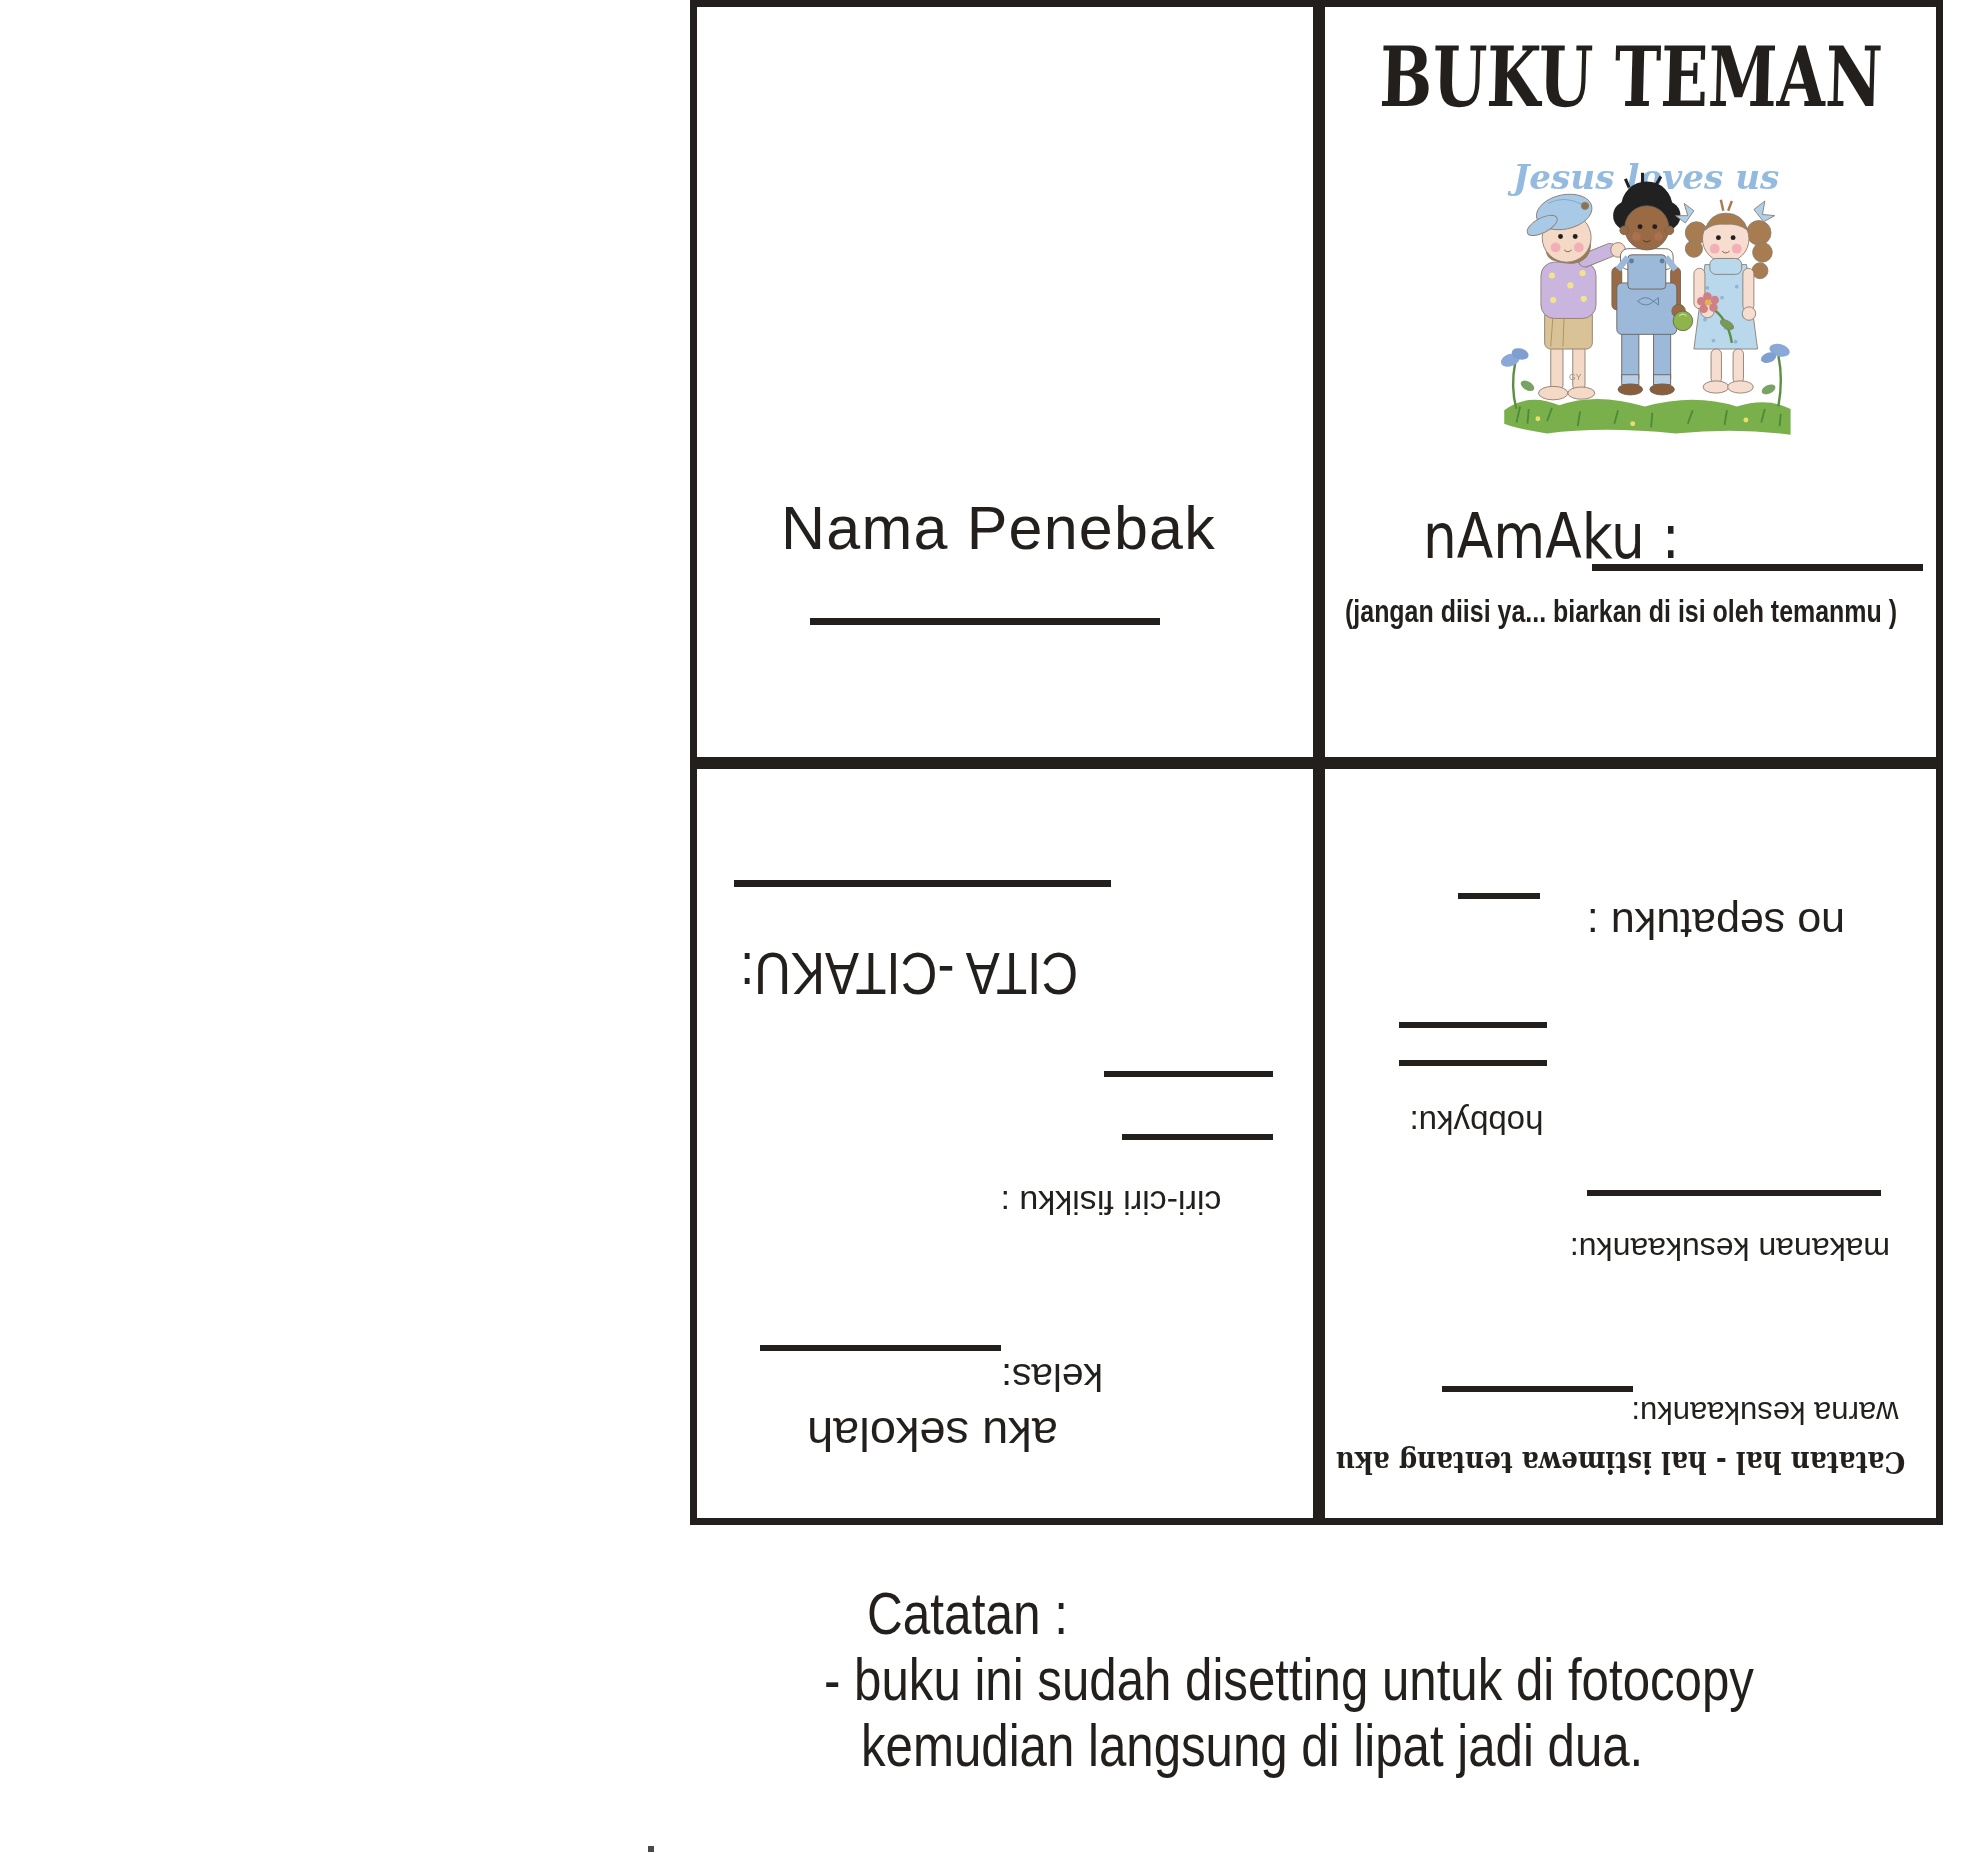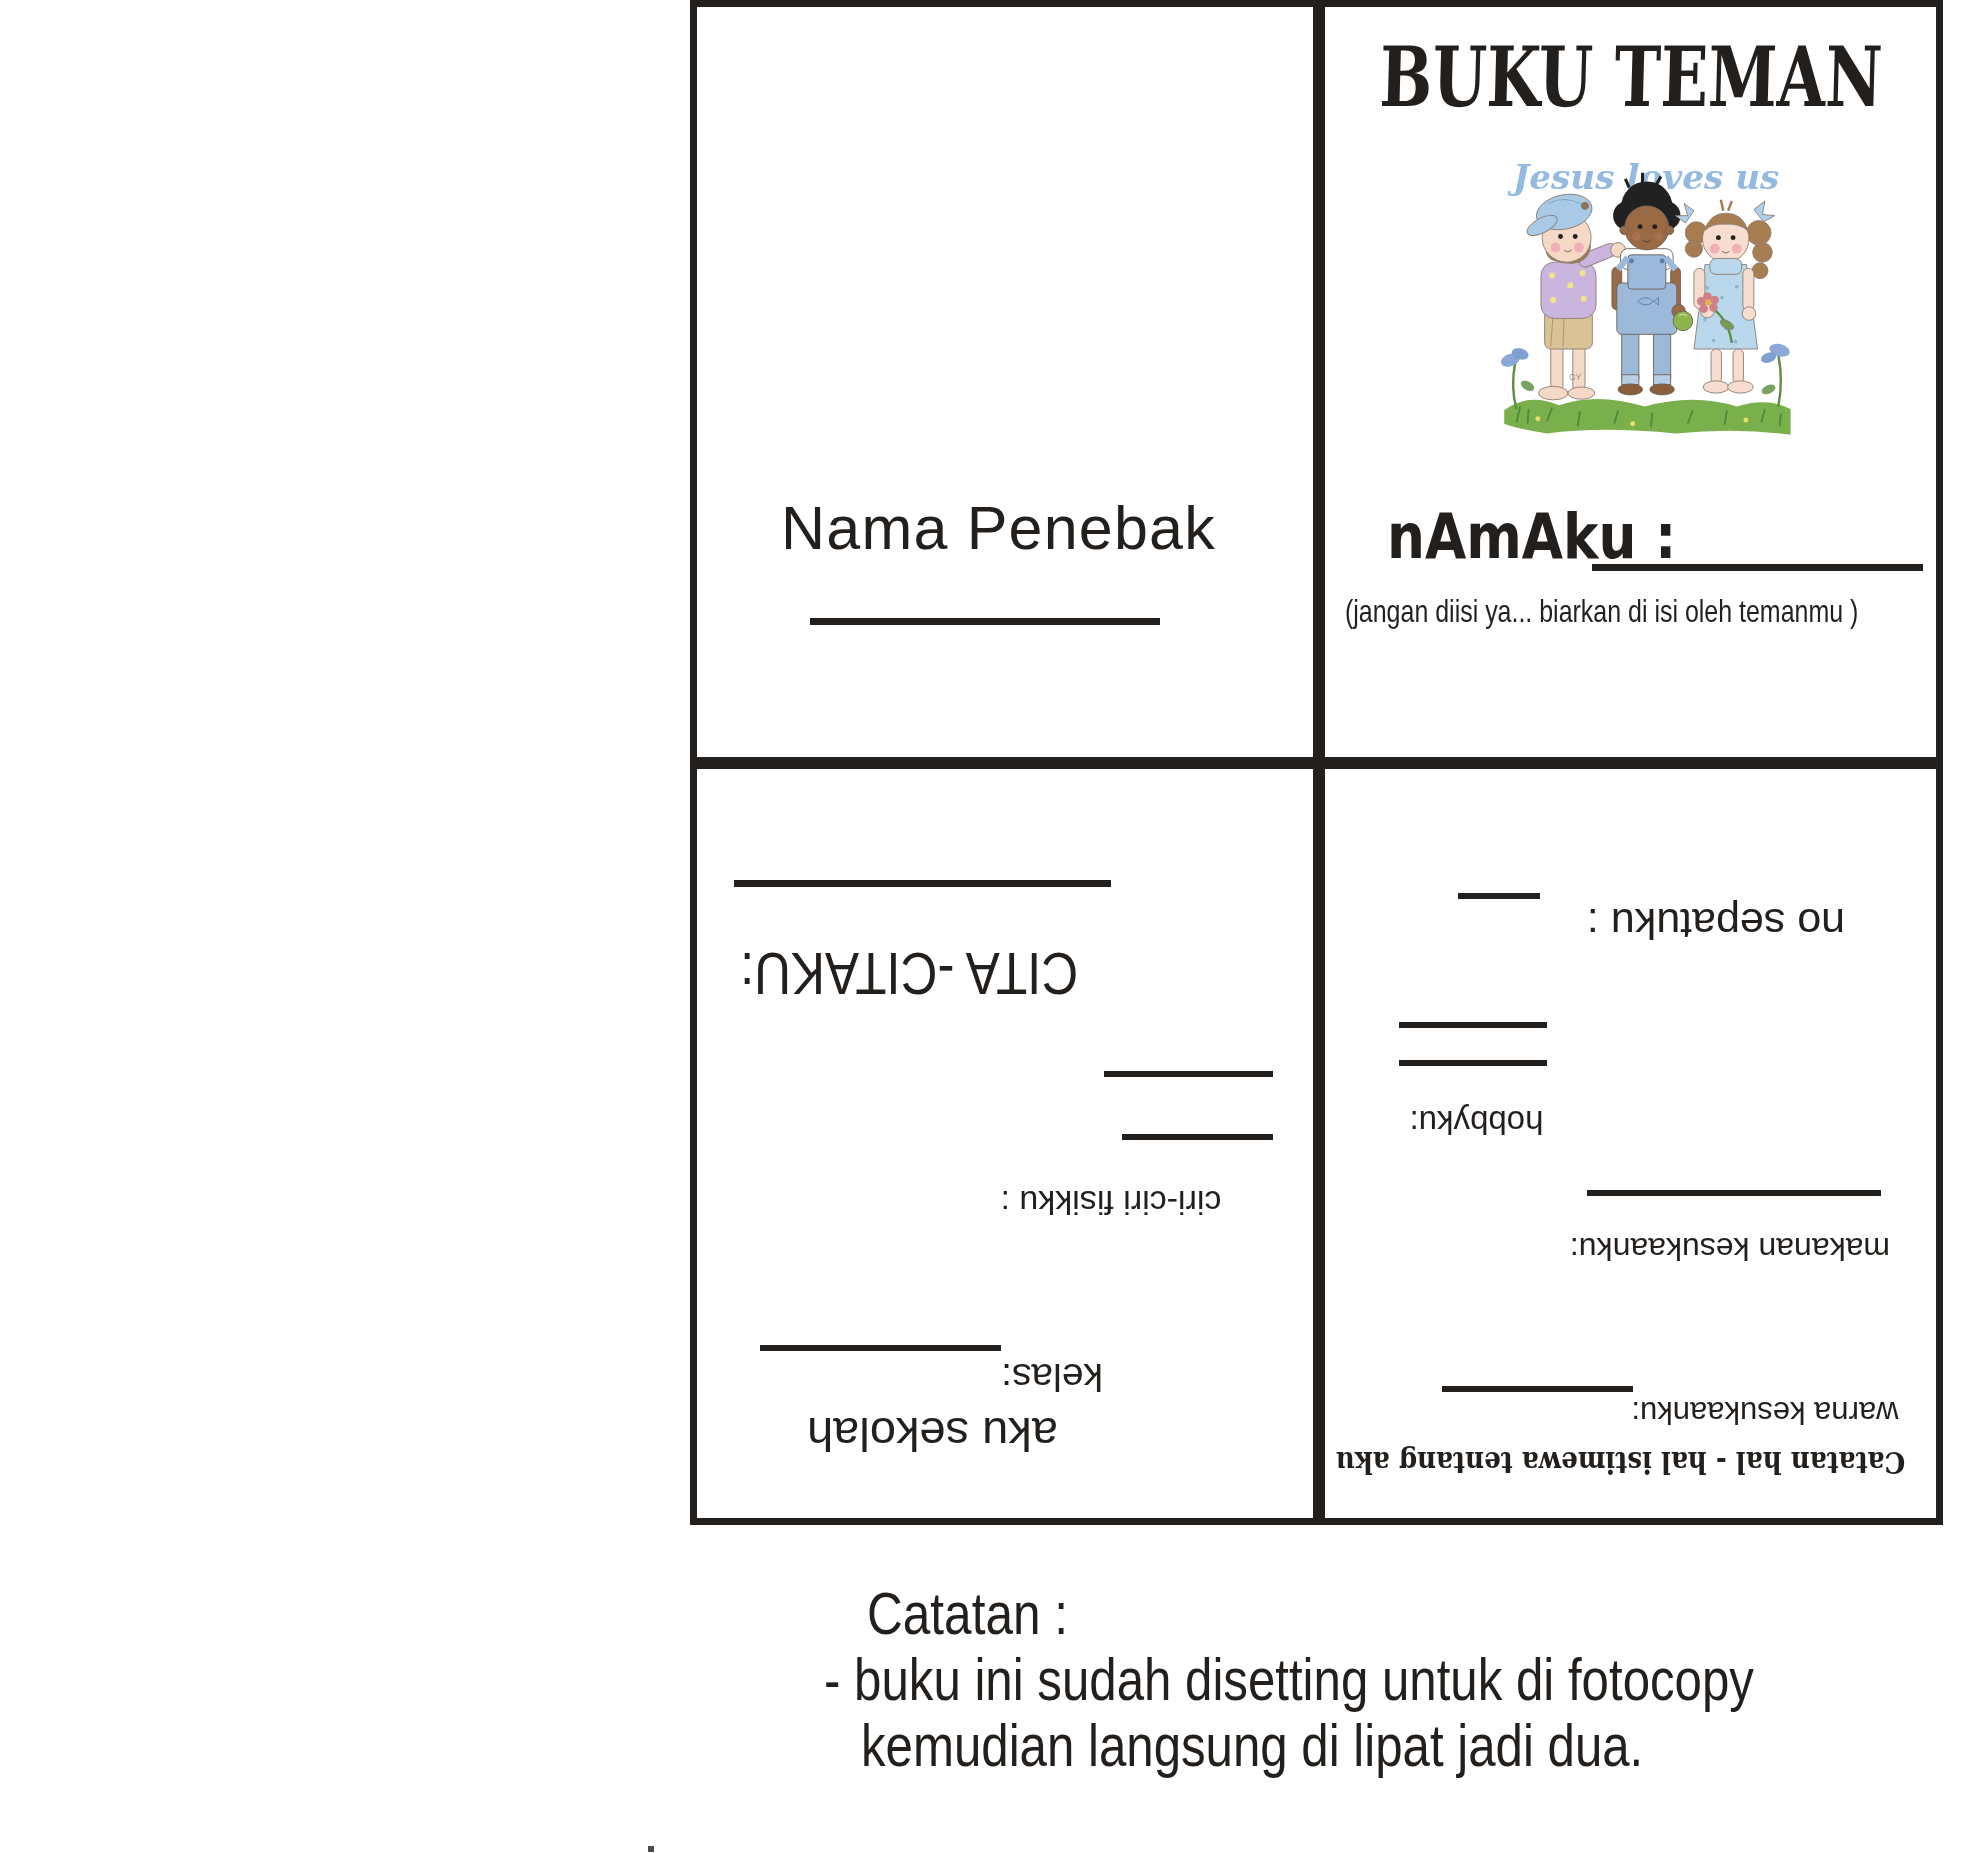--- a/index.html
+++ b/index.html
@@ -167,25 +167,25 @@
       </g>
       <circle cx="353" cy="254" r="5" fill="#e8b24b" stroke="none"></circle>
       <rect x="358" y="330" width="17" height="56" rx="8" fill="#f6ddcf"></rect>
       <rect x="394" y="330" width="17" height="56" rx="8" fill="#f6ddcf"></rect>
       <ellipse cx="366" cy="392" rx="21" ry="10" fill="#f6ddcf"></ellipse>
       <ellipse cx="406" cy="392" rx="21" ry="10" fill="#f6ddcf"></ellipse>
     </g>
     <text x="126" y="380" font-size="14" fill="#9b9187" font-family="Liberation Sans, sans-serif">GY</text>
   </svg>
 
-  <div class="box" style="left:1387px;top:508px;width:245px;height:56px;font-size:62px;font-weight:bold;font-family:'DejaVu Sans',sans-serif;">
+  <div class="box" style="left:1423px;top:508px;width:245px;height:56px;font-size:62px;font-weight:normal;font-family:'DejaVu Sans',sans-serif;">
     <span class="nrwL" style="transform:scaleX(0.86);">nAmAku :</span>
   </div>
   <div class="ln" style="left:1592px;top:564px;width:331px;height:7.4px;"></div>
-  <div class="box" style="left:1345px;top:592px;width:600px;height:39px;font-size:32px;">
+  <div class="box" style="left:1345px;top:592px;width:600px;height:39px;font-size:32px;font-weight:bold;">
     <span class="nrwL" style="transform:scaleX(0.78);">(jangan diisi ya... biarkan di isi oleh temanmu )</span>
   </div>
 
   <div class="ln" style="left:734px;top:880px;width:377px;height:6.7px;"></div>
   <div class="box ctr rot" style="left:701px;top:939px;width:417px;height:69px;font-size:60px;">
     <span class="nrwC" style="transform:scaleX(0.85);">CITA -CITAKU:</span>
   </div>
   <div class="ln" style="left:1104px;top:1071px;width:169px;height:5.5px;"></div>
   <div class="ln" style="left:1122px;top:1134px;width:151px;height:5.5px;"></div>
   <div class="box ctr rot" style="left:942px;top:1183px;width:338px;height:40px;font-size:34px;">

